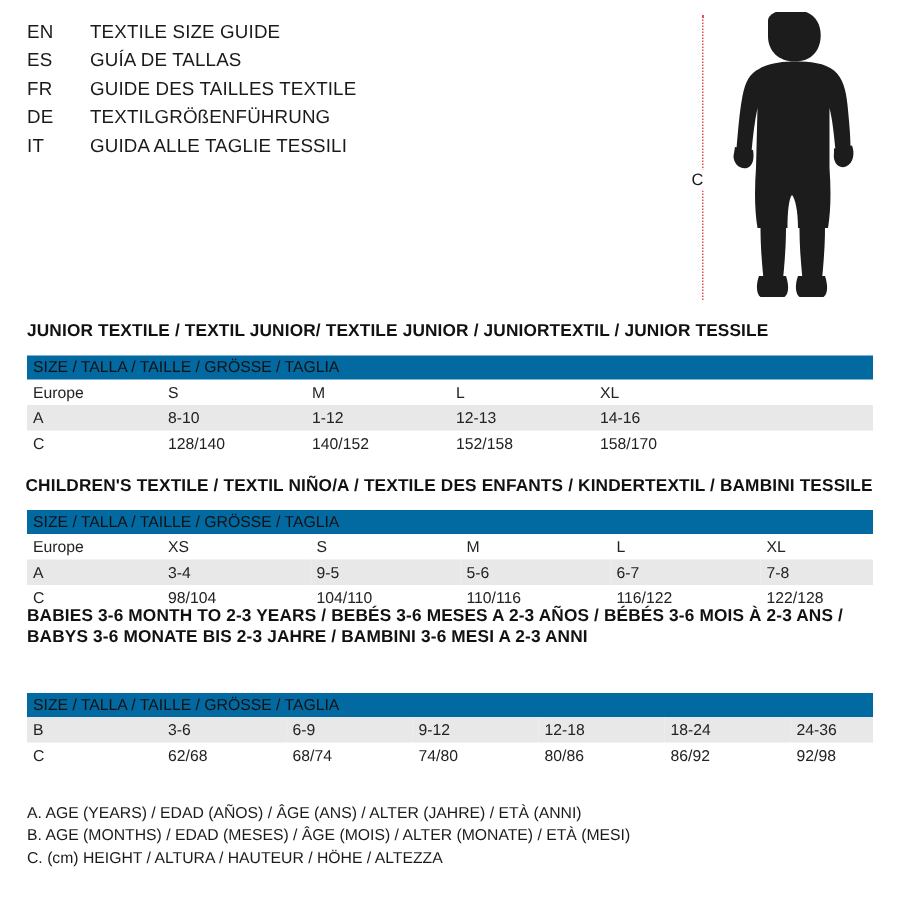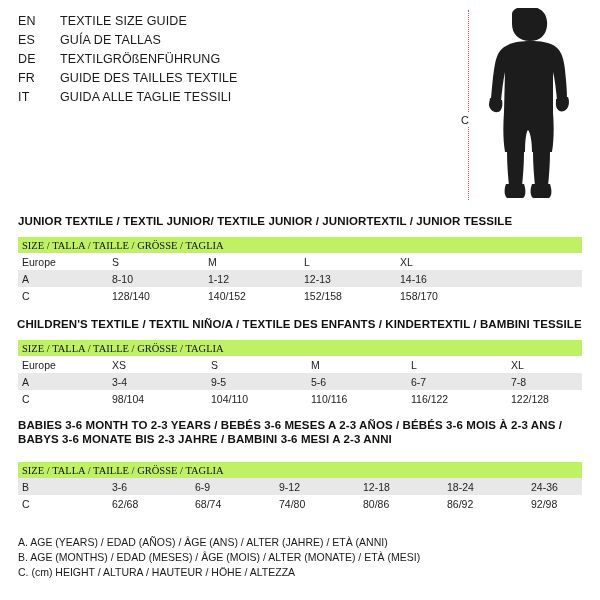--- a/index.html
+++ b/index.html
@@ -106,26 +106,25 @@
   }
   table.size-table th,
   table.size-table td {
     text-align: left;
     padding: 0;
     height: 17px;
     vertical-align: middle;
     font-weight: normal;
   }
   table.size-table thead th {
-    background: #bef264;
+    background: #0369a1;
     color: #111;
     font-size: 10.5px;
     padding-left: 4px;
     height: 16px;
-    font-family: Liberation Serif, serif;
   }
   table.size-table tbody tr.shade td {
     background: #e8e8e8;
   }
   table.size-table tbody td {
     padding-left: 4px;
     height: 17px;
   }
 
   
@@ -147,26 +146,26 @@
   <div class="header">
     <div class="header-row">
       <span class="header-lang">EN</span>
       <span class="header-text">TEXTILE SIZE GUIDE</span>
     </div>
     <div class="header-row">
       <span class="header-lang">ES</span>
       <span class="header-text">GUÍA DE TALLAS</span>
     </div>
     <div class="header-row">
+      <span class="header-lang">FR</span>
+      <span class="header-text">GUIDE DES TAILLES TEXTILE</span>
+    </div>
+    <div class="header-row">
       <span class="header-lang">DE</span>
       <span class="header-text">TEXTILGRÖßENFÜHRUNG</span>
-    </div>
-    <div class="header-row">
-      <span class="header-lang">FR</span>
-      <span class="header-text">GUIDE DES TAILLES TEXTILE</span>
     </div>
     <div class="header-row">
       <span class="header-lang">IT</span>
       <span class="header-text">GUIDA ALLE TAGLIE TESSILI</span>
     </div>
   </div>
 
   <div class="figure-wrap">
     <div class="dotted-line"></div>
     <div class="c-label">C</div>
@@ -259,21 +258,21 @@
         <td>C</td>
         <td>98/104</td>
         <td>104/110</td>
         <td>110/116</td>
         <td>116/122</td>
         <td>122/128</td>
       </tr>
     </tbody>
   </table>
 
-  <div class="section-title multiline" style="left:18px; top:418px;">BABIES 3-6 MONTH TO 2-3 YEARS / BEBÉS 3-6 MESES A 2-3 AÑOS / BÉBÉS 3-6 MOIS À 2-3 ANS / BABYS 3-6 MONATE BIS 2-3 JAHRE / BAMBINI 3-6 MESI A 2-3 ANNI</div>
+  <div class="section-title multiline" style="left:18px; top:404px;">BABIES 3-6 MONTH TO 2-3 YEARS / BEBÉS 3-6 MESES A 2-3 AÑOS / BÉBÉS 3-6 MOIS À 2-3 ANS / BABYS 3-6 MONATE BIS 2-3 JAHRE / BAMBINI 3-6 MESI A 2-3 ANNI</div>
 
   <table class="size-table" style="left:18px; top:462px;">
     <thead>
       <tr>
         <th colspan="7">SIZE / TALLA / TAILLE / GRÖSSE / TAGLIA</th>
       </tr>
     </thead>
     <tbody>
       <tr class="shade">
         <td style="width:86px;">B</td>

